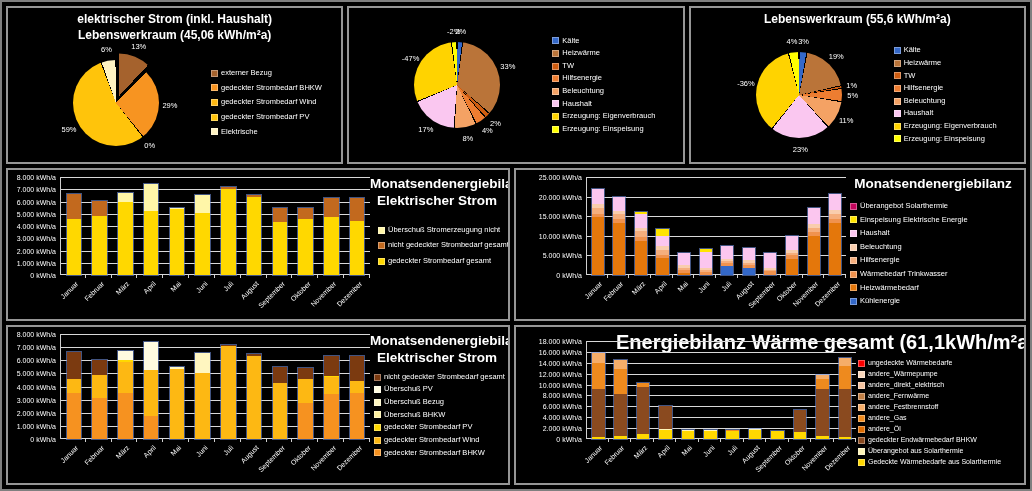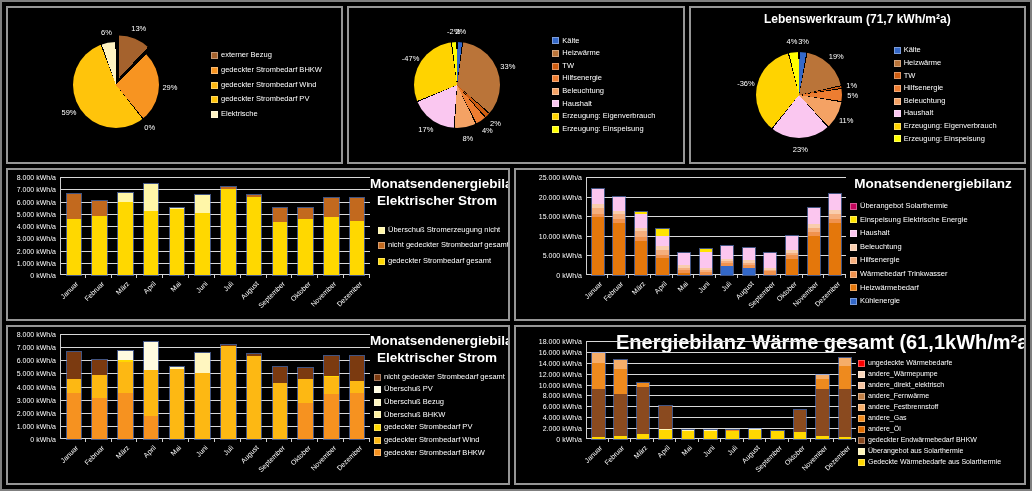--- a/index.html
+++ b/index.html
@@ -59,20 +59,24 @@
   .legend-10{margin-top:2px;gap:3px;padding-left:2px}
   .legend-10 .legend-item{font-size:7px}
 </style>
 </head>
 <body>
 
 <div class="canvas">
 
   <div class="row row1">
     <div class="panel pie-panel">
+      <div class="pie-title">
+        <div>elektrischer Strom (inkl. Haushalt)</div>
+        <div>Lebenswerkraum (45,06 kWh/m²a)</div>
+      </div>
       <div class="pie-body">
         <div class="pie-mount">
             <div class="pie-circle" style="left: 57px; top: 10px; background: conic-gradient(transparent 43.74deg, transparent 44.54deg, rgb(247, 148, 33) 44.54deg, rgb(247, 148, 33) 140.51deg, transparent 140.51deg, transparent 141.31deg, transparent 141.31deg, transparent 142.11deg, rgb(255, 196, 11) 142.11deg, rgb(255, 196, 11) 339.01deg, transparent 339.01deg, transparent 339.81deg, transparent 339.81deg, transparent 340.61deg, rgb(255, 243, 194) 340.61deg, rgb(255, 243, 194) 359.2deg, transparent 359.2deg, transparent 360deg);"></div>
             <div class="pie-explode" style="left: 57px; top: 10px; background: conic-gradient(transparent 0deg, transparent 0.8deg, rgb(165, 98, 45) 0.8deg, rgb(165, 98, 45) 42.94deg, transparent 42.94deg, transparent 43.74deg); transform: translate(2.6px, -6.5px);"></div>
             <span class="pie-label" style="left: 122.722px; top: -3.61025px;">13%</span>
             <span class="pie-label" style="left: 153.948px; top: 55.3774px;">29%</span>
             <span class="pie-label" style="left: 133.757px; top: 95.1482px;">0%</span>
             <span class="pie-label" style="left: 52.9726px; top: 79.541px;">59%</span>
             <span class="pie-label" style="left: 90.5363px; top: -0.164253px;">6%</span>
           </div>
@@ -144,21 +148,21 @@
             </div>
             <div class="legend-item">
               <span class="swatch" style="background: rgb(255, 255, 0);"></span>
               <span class="ltext">Erzeugung: Einspeisung</span>
             </div>
           </div>
       </div>
     </div>
     <div class="panel pie-panel eight">
       <div class="pie-title">
-        <div>Lebenswerkraum (71,7 kWh/m²a)</div>
+        <div>Lebenswerkraum (55,6 kWh/m²a)</div>
       </div>
       <div class="pie-body">
         <div class="pie-mount">
             <div class="pie-circle" style="left: 57px; top: 10px; background: conic-gradient(transparent 0deg, transparent 0.8deg, rgb(52, 104, 200) 0.8deg, rgb(52, 104, 200) 9.79deg, transparent 9.79deg, transparent 10.59deg, transparent 10.59deg, transparent 11.39deg, rgb(186, 116, 57) 11.39deg, rgb(186, 116, 57) 76.85deg, transparent 76.85deg, transparent 77.65deg, transparent 77.65deg, transparent 78.35deg, rgb(206, 92, 16) 78.35deg, rgb(206, 92, 16) 80.47deg, transparent 80.47deg, transparent 81.18deg, transparent 81.18deg, transparent 81.98deg, rgb(237, 125, 49) 81.98deg, rgb(237, 125, 49) 98.02deg, transparent 98.02deg, transparent 98.82deg, transparent 98.82deg, transparent 99.62deg, rgb(244, 162, 100) 99.62deg, rgb(244, 162, 100) 136.85deg, transparent 136.85deg, transparent 137.65deg, transparent 137.65deg, transparent 138.45deg, rgb(250, 199, 240) 138.45deg, rgb(250, 199, 240) 218.02deg, transparent 218.02deg, transparent 218.82deg, transparent 218.82deg, transparent 219.62deg, rgb(255, 211, 0) 219.62deg, rgb(255, 211, 0) 345.08deg, transparent 345.08deg, transparent 345.88deg, transparent 345.88deg, transparent 346.68deg, rgb(255, 255, 0) 346.68deg, rgb(255, 255, 0) 359.2deg, transparent 359.2deg, transparent 360deg);"></div>
             <span class="pie-label" style="left: 104.982px; top: -0.769646px;">3%</span>
             <span class="pie-label" style="left: 137.591px; top: 14.2328px;">19%</span>
             <span class="pie-label" style="left: 153.081px; top: 43.0775px;">1%</span>
             <span class="pie-label" style="left: 154px; top: 53px;">5%</span>
             <span class="pie-label" style="left: 147.575px; top: 78.5471px;">11%</span>
             <span class="pie-label" style="left: 101.663px; top: 106.974px;">23%</span>

